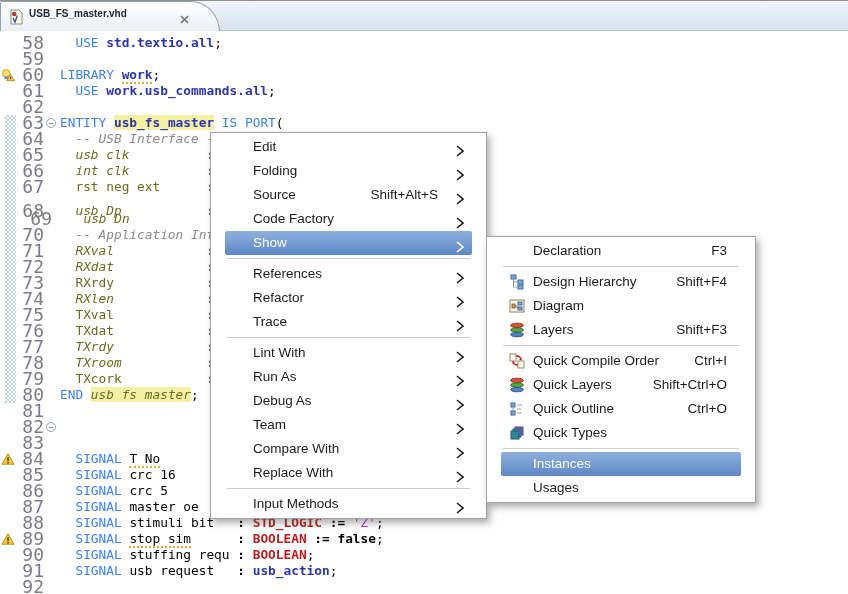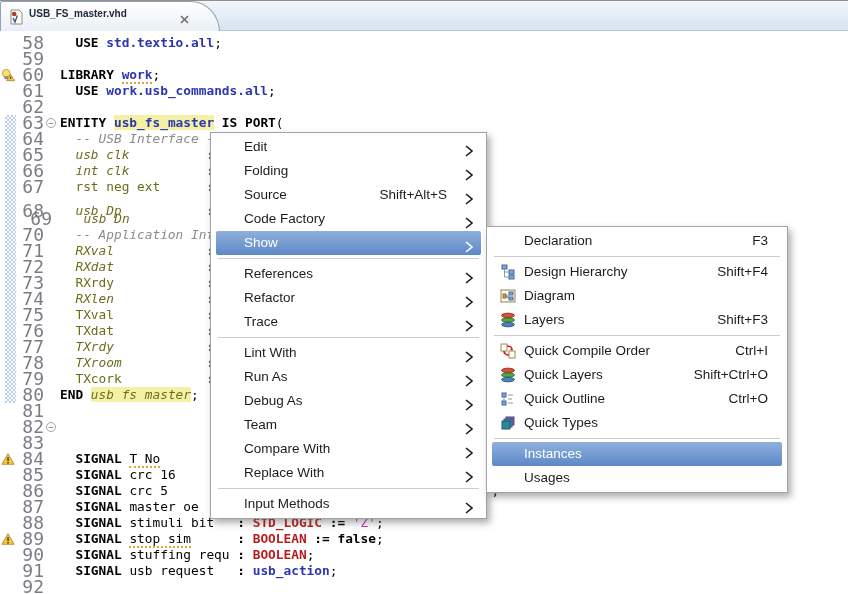--- a/index.html
+++ b/index.html
@@ -24,37 +24,37 @@
   .range{position:absolute;left:5px;width:11px;
          background:conic-gradient(#b9cee8 25%,#ffffff 0 50%,#b9cee8 0 75%,#ffffff 0);
          background-size:4px 4px}
   .line{position:absolute;left:0;right:0;height:16px;line-height:16px}
   .num{position:absolute;left:14px;width:30px;text-align:right;color:#7b7b85;font-size:18px}
   .fold{position:absolute;left:46px;top:3px;width:10px;height:10px;box-sizing:border-box;
         border:1px solid #9aa7b4;border-radius:50%;color:#6a7682;font-size:9px;line-height:8px;text-align:center;background:#fff}
   .ann{position:absolute;left:1px;top:1px;width:14px;height:14px}
   .code{position:absolute;left:60px;white-space:pre;color:#000}
 
-  .kw{color:#000000;font-weight:bold}
+  .kw{color:#3b82f6;font-weight:normal}
   .pkg{color:#2b36af;font-weight:bold}
   .ty{color:#b91c1c;font-weight:bold}
   .ent{color:#2b36af;font-weight:bold;background:#f5f1a4}
   .endn{color:#6c6e1e;font-style:italic;background:#f5f1a4}
   .pi{color:#6c6e1e;font-style:italic}
   .pr{color:#6c6e1e}
   .cm{color:#8b8b8b;font-style:italic}
   .str{color:#c02ec0}
   .b{font-weight:bold}
   .sq{border-bottom:2px dotted #e3a33c}
 
   
-  .menu{position:absolute;background:#fff;border:1px solid #a3a3a3;padding:2px 5px;
+  .menu{position:absolute;background:#fff;border:1px solid #a3a3a3;padding:2px 14px;
         box-shadow:3px 4px 7px rgba(70,70,70,.45);z-index:10;box-sizing:border-box}
   #main-menu{left:210px;top:132px;width:277px}
-  #sub-menu{left:486px;top:226px;width:302px;z-index:11}
+  #sub-menu{left:486px;top:236px;width:270px;z-index:11}
   .mitem{position:relative;height:24px;line-height:24px;font-size:13.5px;color:#1c1c1c;
          padding-left:28px;white-space:nowrap;cursor:default}
   #sub-menu .mitem{padding-left:32px}
   .mitem.hl{background:linear-gradient(#8fb0dd,#5d88c6);color:#fff;border-radius:2px}
   .sc{position:absolute;right:34px;top:0}
   #sub-menu .sc{right:14px}
   .arr{position:absolute;right:8px;top:6px}
   .msep{height:1px;background:#cscs}
   .msep{height:1px;background:#cccccc;margin:3px 2px}
   .mi{position:absolute;left:8px;top:4px;width:16px;height:16px}

